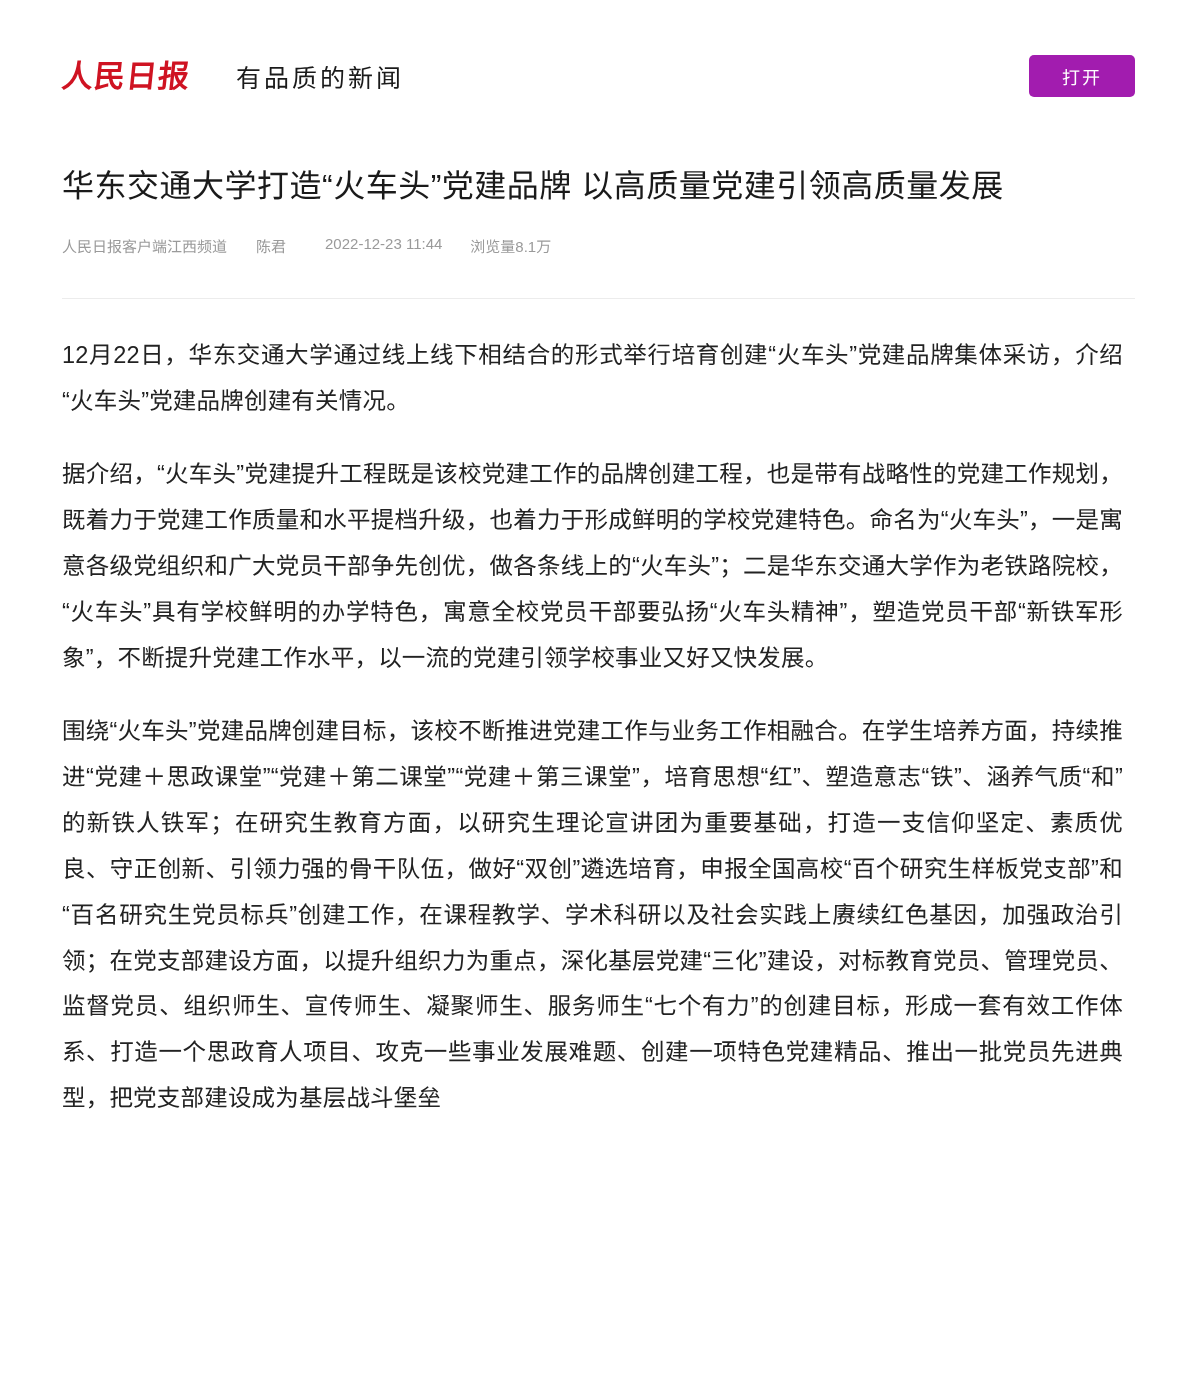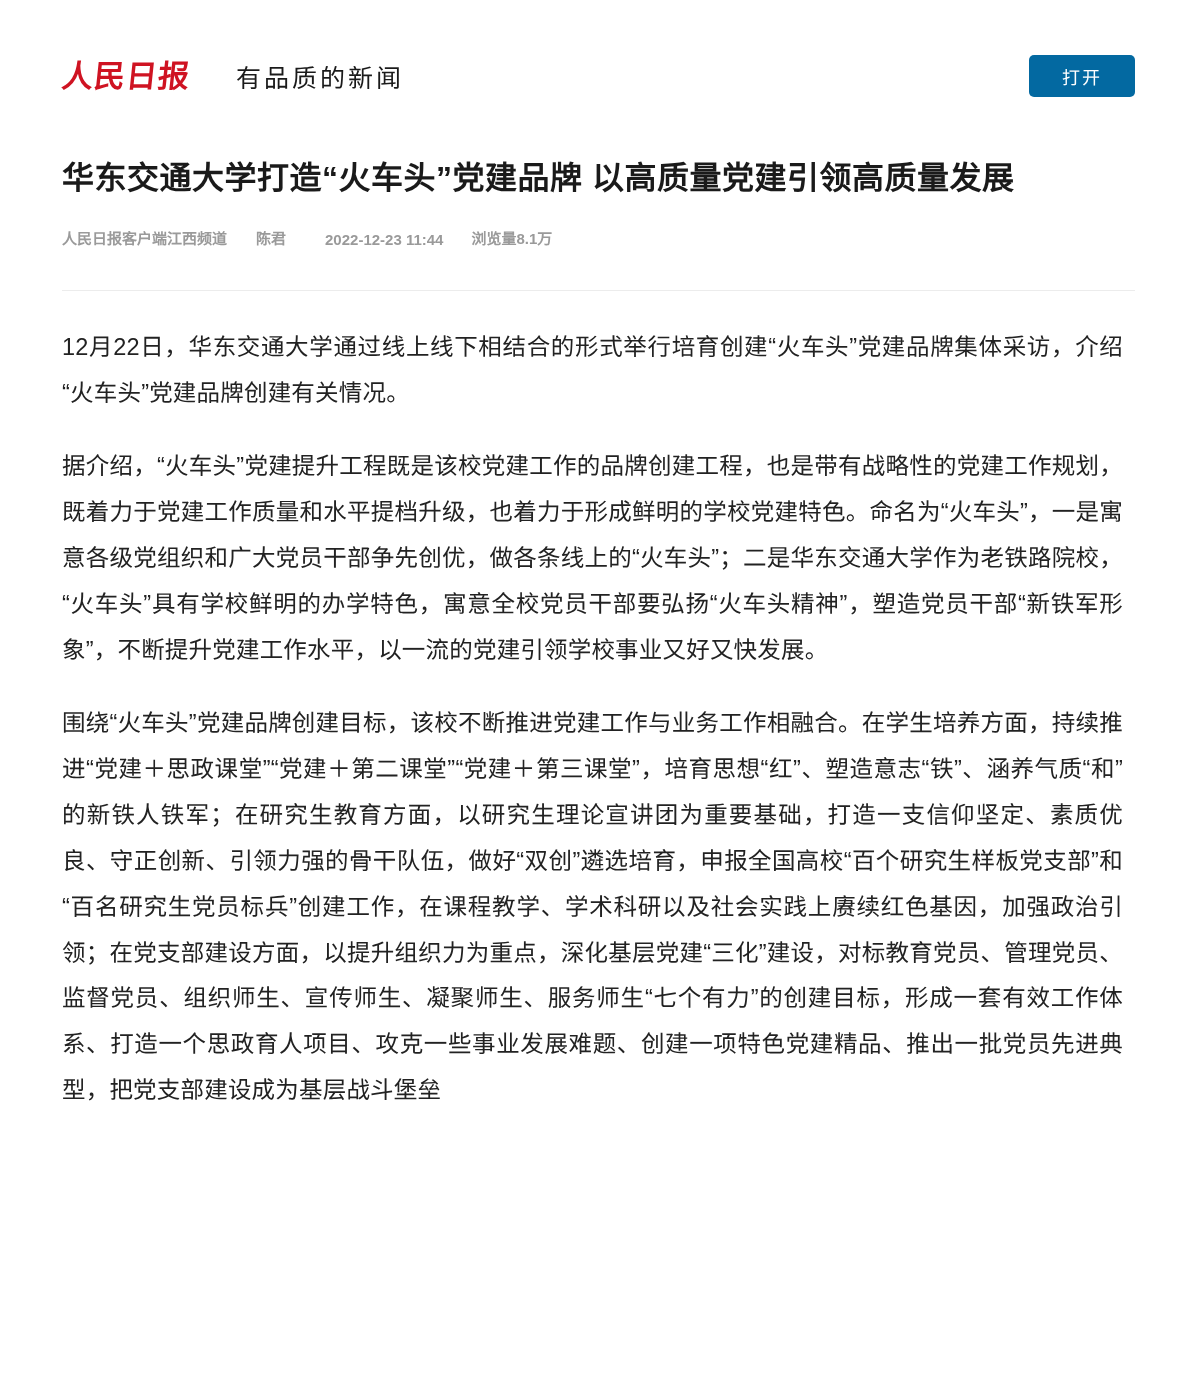--- a/index.html
+++ b/index.html
@@ -45,48 +45,47 @@
   }
   .brand-slogan {
     font-family: "DejaVu Serif", "Liberation Serif", serif;
     font-size: 25px;
     letter-spacing: 3px;
     color: #1a1a1a;
     white-space: nowrap;
     margin-left: 20px;
   }
   .open-button {
-    background: #0369a1;
+    background: #a21caf;
     color: #ffffff;
     border: none;
     border-radius: 5px;
     width: 106px;
     height: 42px;
     font-size: 18px;
     letter-spacing: 2px;
     cursor: pointer;
     font-family: "Liberation Sans", "DejaVu Sans", sans-serif;
   }
 
   
   .article-title {
     font-size: 32px;
-    font-weight: 700;
+    font-weight: 400;
     line-height: 1.4;
     color: #1a1a1a;
-    margin: 4px 0 26px 0;
+    margin: 12px 0 26px 0;
     letter-spacing: 0.5px;
   }
   .meta {
     display: flex;
-    align-items: flex-end;
+    align-items: flex-start;
     font-size: 15px;
     color: #9a9a9a;
     margin-bottom: 42px;
-    font-weight: bold;
   }
   .meta span { white-space: nowrap; }
   .meta .gap-sm { margin-right: 18px; }
   .meta .gap-md { margin-right: 28px; margin-left: 11px; }
 
   .divider {
     border: none;
     border-top: 1px solid #ececec;
     margin: 0 0 34px 0;
   }

